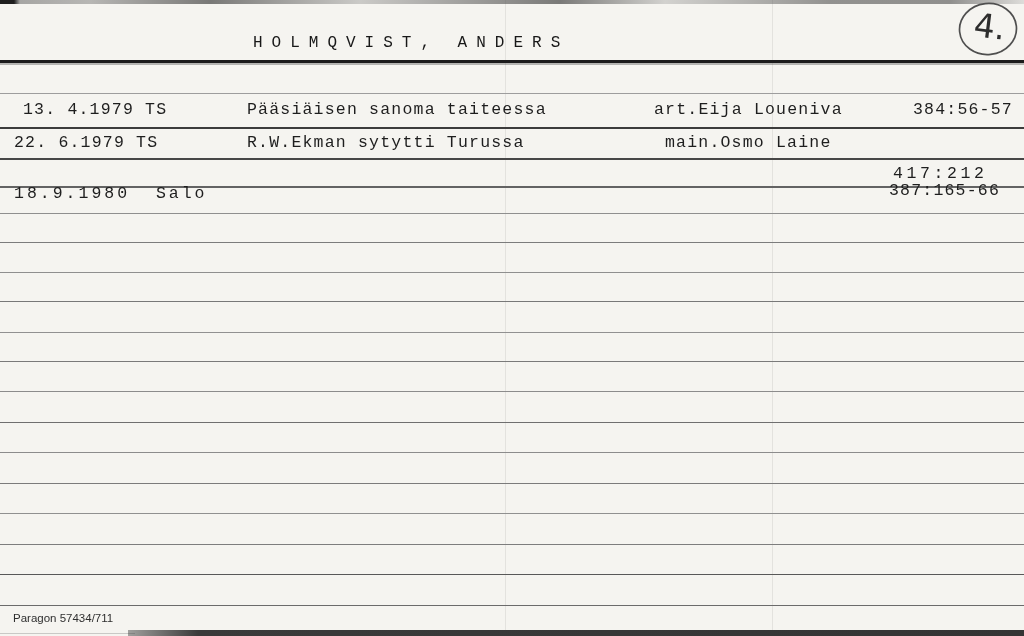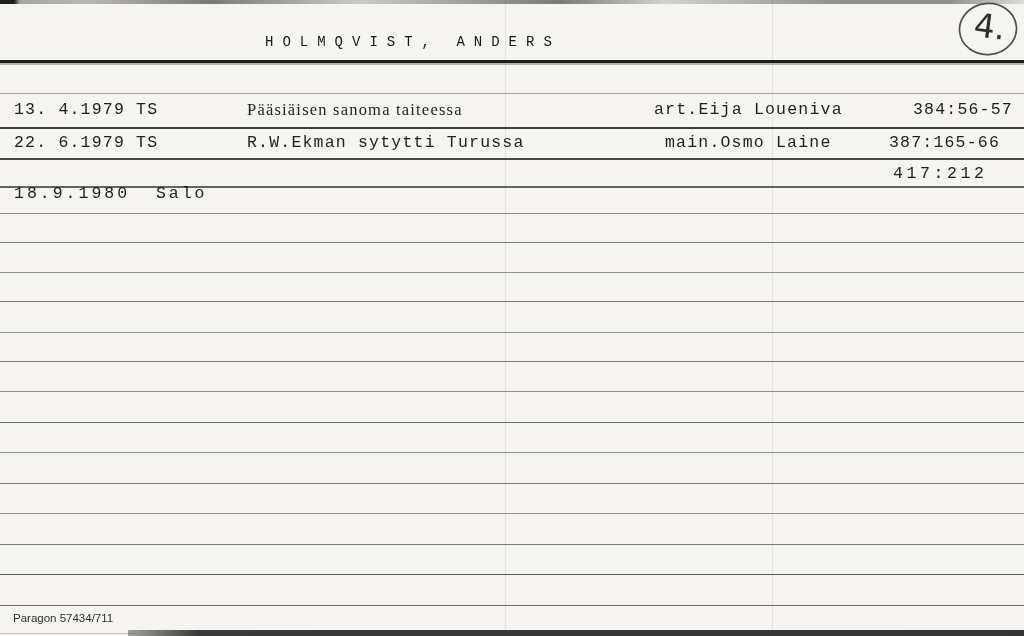--- a/index.html
+++ b/index.html
@@ -19,52 +19,52 @@
       rgba(120,120,120,.34) 360px,rgba(40,40,40,.60) 560px,
       rgba(130,130,130,.30) 665px,rgba(55,55,55,.52) 830px,
       rgba(60,60,60,.55) 950px,rgba(150,150,150,.25) 100%);
   }
   
   .crease{position:absolute;top:0;bottom:0;width:1px;background:rgba(100,100,100,.12);}
   .crease.c1{left:505px;}
   .crease.c2{left:772px;}
 
   .card-title{
-    position:absolute;left:265px;top:34px;
-    font-size:14px;color:#181818;letter-spacing:9px;white-space:pre;
+    position:absolute;left:253px;top:34px;
+    font-size:16px;color:#181818;letter-spacing:9px;white-space:pre;
   }
   .header-rule{
     position:absolute;left:0;right:0;top:60px;height:3px;background:#1b1b1b;
     box-shadow:0 2px 0 rgba(60,60,60,.35);
   }
   .page-circle{position:absolute;left:955px;top:1px;}
   .page-num{
     position:absolute;left:974px;top:7px;
     font-family:"DejaVu Sans",sans-serif;
     font-size:33px;color:#2d2d2d;transform:rotate(7deg);
   }
 
   .rule{position:absolute;left:0;right:0;}
 
   .cell{
     position:absolute;font-size:16.5px;letter-spacing:1.2px;
     color:#1e1e1e;white-space:pre;
   }
   
   .r1{top:100px;}
-  .r1.date{left:14px;text-align:center;}
-  .r1.title{left:247px;font-family:Liberation Serif, serif;}
+  .r1.date{left:23px;text-align:center;}
+  .r1.title{left:247px;}
   .r1.credit{left:654px;}
   .r1.ref{left:913px;}
   
   .r2{top:133px;}
   .r2.date{left:14px;}
   .r2.title{left:247px;}
   .r2.credit{left:654px;padding-left:11px;}
-  .r2.ref{left:889px;}
+  .r2.ref{left:889px;margin-top:48px;}
   
   .r3{top:164px;letter-spacing:3px;}
   .r3.date{left:14px;margin-top:20px;}
   .r3.title{left:300px;letter-spacing:2.9px;}
   .r3.ref{left:893px;letter-spacing:3.6px;}
 
   .footer-brand{
     position:absolute;left:13px;top:612px;
     font-family:"Liberation Sans","DejaVu Sans",sans-serif;
     font-size:11.5px;color:#2f2f2f;

